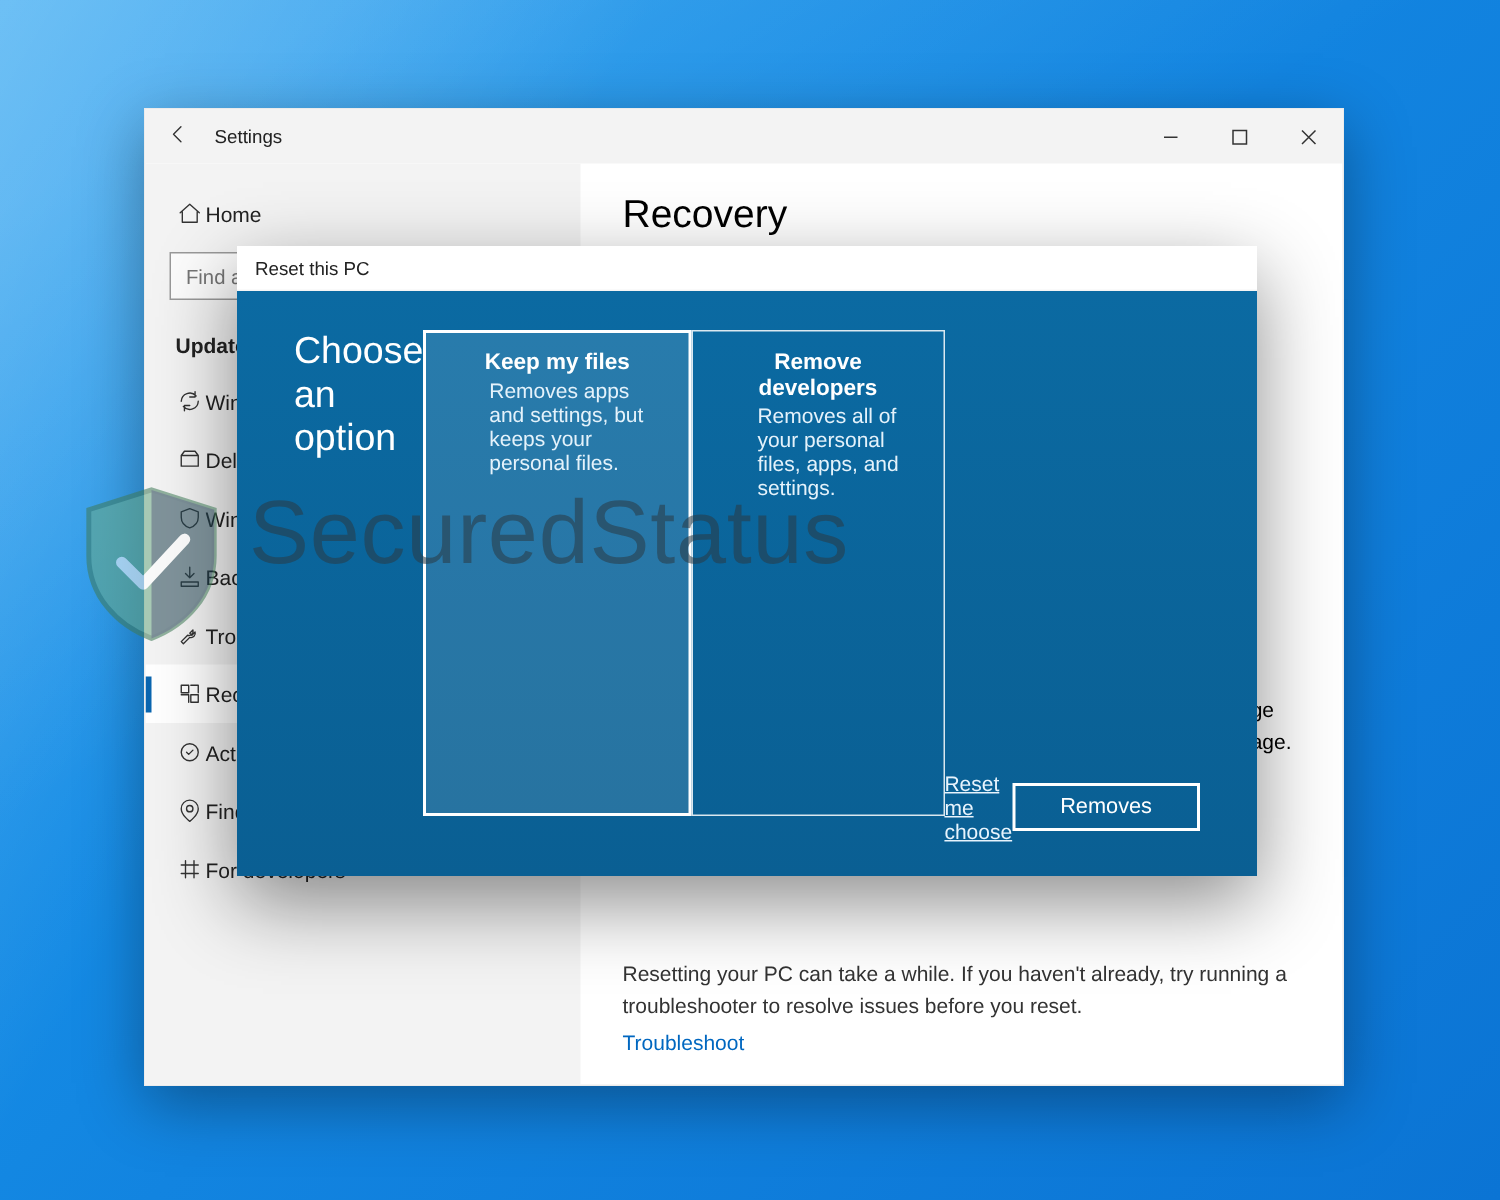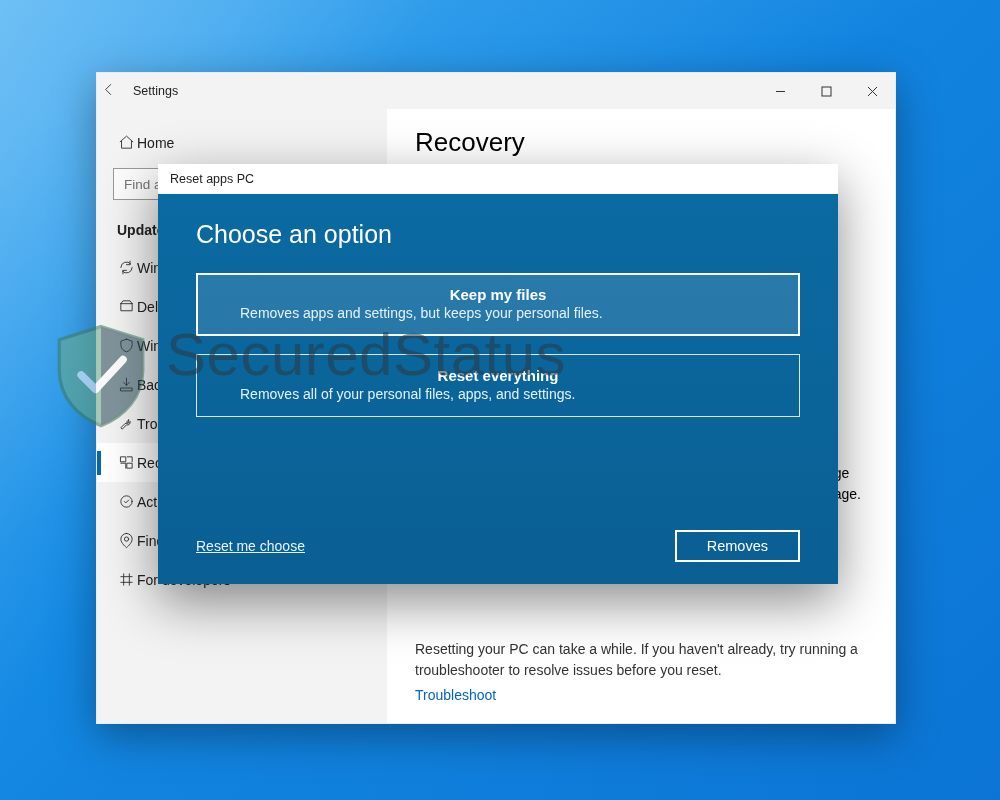--- a/index.html
+++ b/index.html
@@ -22,20 +22,21 @@
     left: 96px; top: 72px;
     width: 800px; height: 652px;
     background: #ffffff;
     box-shadow: 0 12px 40px rgba(0,0,0,0.35);
     border: 1px solid rgba(0,0,0,0.08);
     display: flex; flex-direction: column;
   }
   .titlebar {
     height: 36px; display: flex; align-items: center;
     background: #f3f3f3;
+    padding-left: 10px;
     font-size: 12.5px;
   }
   .titlebar .back {
     width: 22px; text-align: center; color: #555; margin-right: 14px;
   }
   .titlebar .title { color: #222; }
   .winbtns { margin-left: auto; display: flex; }
   .winbtn { width: 46px; height: 36px; display:flex; align-items:center; justify-content:center; color:#333; }
   .winbtn svg { width: 11px; height: 11px; stroke: #333; fill: none; stroke-width: 1; }
 
@@ -89,21 +90,21 @@
   .modal-title {
     height: 30px; display:flex; align-items:center;
     padding: 0 12px; font-size: 12.5px; color: #222;
     border-bottom: 1px solid rgba(0,0,0,0.04);
   }
   .modal-body {
     flex: 1; background: #0a5a8e;
     background: linear-gradient(#0b6aa2 0%, #0a5f93 100%);
     color: #ffffff;
     padding: 26px 38px 22px 38px;
-    display: flex; flex-direction: column;
+    display: flex; 
   }
   .modal-heading { font-size: 25px; font-weight: 400; margin-bottom: 24px; }
   .option {
     border: 1px solid rgba(255,255,255,0.85);
     padding: 12px 16px 14px 16px;
     margin-bottom: 18px;
   }
   .option.hover { background: rgba(255,255,255,0.12); border: 2px solid #fff; padding: 11px 15px 13px 15px; }
   .option .opt-title { font-weight: 600; font-size: 15px; text-align: center; }
   .option .opt-desc  { font-size: 14px; color: #e4f2fb; margin-top: 2px; margin-left: 27px; }
@@ -261,30 +262,30 @@
         <div>ge</div>
         <div>age.</div>
       </div>
       <div class="reset-note">Resetting your PC can take a while. If you haven't already, try running a troubleshooter to resolve issues before you reset.</div>
       <a class="link">Troubleshoot</a>
     </div>
   </div>
 </div>
 
 <div class="modal">
-  <div class="modal-title">Reset apps PC</div>
+  <div class="modal-title">Reset this PC</div>
   <div class="modal-body">
     <div class="modal-heading">Choose an option</div>
 
     <div class="option hover">
       <div class="opt-title">Keep my files</div>
       <div class="opt-desc">Removes apps and settings, but keeps your personal files.</div>
     </div>
     <div class="option">
-      <div class="opt-title">Reset everything</div>
+      <div class="opt-title">Remove developers</div>
       <div class="opt-desc">Removes all of your personal files, apps, and settings.</div>
     </div>
 
     <div class="modal-footer">
       <a class="help-link">Reset me choose</a>
       <button class="cancel-btn">Removes</button>
     </div>
   </div>
 </div>
 

